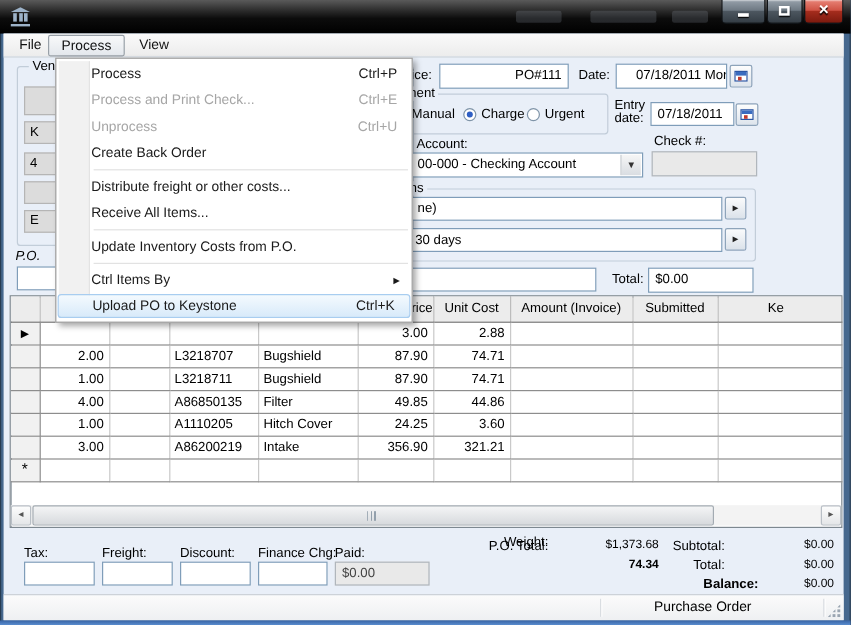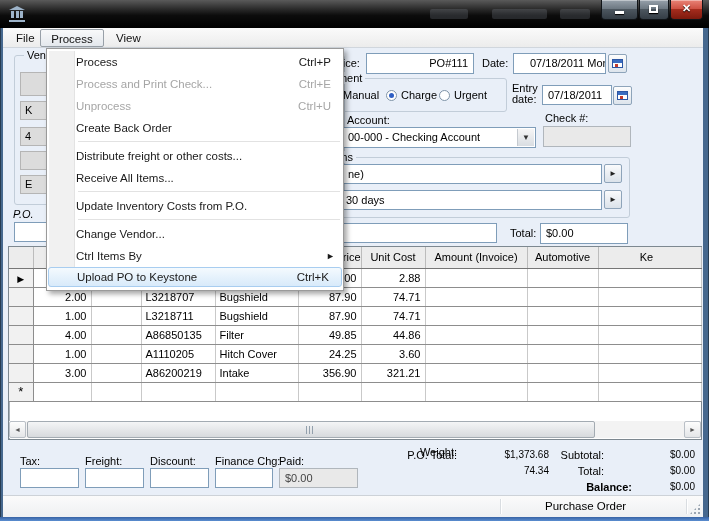--- a/index.html
+++ b/index.html
@@ -215,21 +215,21 @@
       <tbody>
           <tr>
         <th></th>
         <th></th>
         <th></th>
         <th></th>
         <th></th>
         <th class="h-price">Price</th>
         <th>Unit Cost</th>
         <th>Amount (Invoice)</th>
-        <th>Automotive</th>
+        <th>Submitted</th>
         <th class="h-key">Ke</th>
       </tr>
       <tr>
         <td class="sel"><span class="mark">▶</span></td>
         <td class="num"></td>
         <td></td>
         <td class="txt"></td>
         <td class="txt"></td>
         <td class="num">3.00</td>
         <td class="num">2.88</td>
@@ -326,21 +326,21 @@
   <div class="lbl" style="left:150px;top:455px;">Discount:</div>
   <div class="field" style="left:150px;top:468px;width:59px;height:20px;"></div>
   <div class="lbl" style="left:215px;top:455px;">Finance Chg:</div>
   <div class="field" style="left:215px;top:468px;width:58px;height:20px;"></div>
   <div class="lbl" style="left:279px;top:455px;">Paid:</div>
   <div class="field dis" style="left:279px;top:468px;width:79px;height:20px;">$0.00</div>
 
   <div class="totlbl" style="left:380px;top:449px;width:77px;">P.O. Total:</div>
   <div class="totval" style="left:460px;top:449px;width:89px;">$1,373.68</div>
   <div class="totlbl" style="left:380px;top:446px;width:77px;">Weight:</div>
-  <div class="totval" style="left:460px;top:465px;width:89px;">74.34</div>
+  <div class="totval" style="left:460px;top:465px;width:89px;font-weight:bold;">74.34</div>
   <div class="totlbl" style="left:540px;top:449px;width:64px;">Subtotal:</div>
   <div class="totval" style="left:620px;top:449px;width:75px;">$0.00</div>
   <div class="totlbl" style="left:540px;top:465px;width:64px;">Total:</div>
   <div class="totval" style="left:620px;top:465px;width:75px;">$0.00</div>
   <div class="totlbl" style="left:568px;top:481px;width:64px;font-weight:bold;">Balance:</div>
   <div class="totval" style="left:620px;top:481px;width:75px;">$0.00</div>
 
   <div class="statusbar">
     <div class="sdiv" style="left:497px;"></div>
     <div class="lbl" style="left:542px;top:4px;font-size:11.5px;">Purchase Order</div>
@@ -368,23 +368,20 @@
     </div>
     <div class="mi">
       <span>Receive All Items...</span>
     </div>
     <div class="msep"></div>
     <div class="mi">
       <span>Update Inventory Costs from P.O.</span>
     </div>
     <div class="msep"></div>
     <div class="mi">
-      <span>Change Vendor...</span>
-    </div>
-    <div class="mi">
       <span>Ctrl Items By</span><span class="arrow">►</span>
     </div>
     <div class="mi hl">
       <span>Upload PO to Keystone</span><span class="sc">Ctrl+K</span>
     </div>
   </div>
 
 </div>
 
 </body></html>

